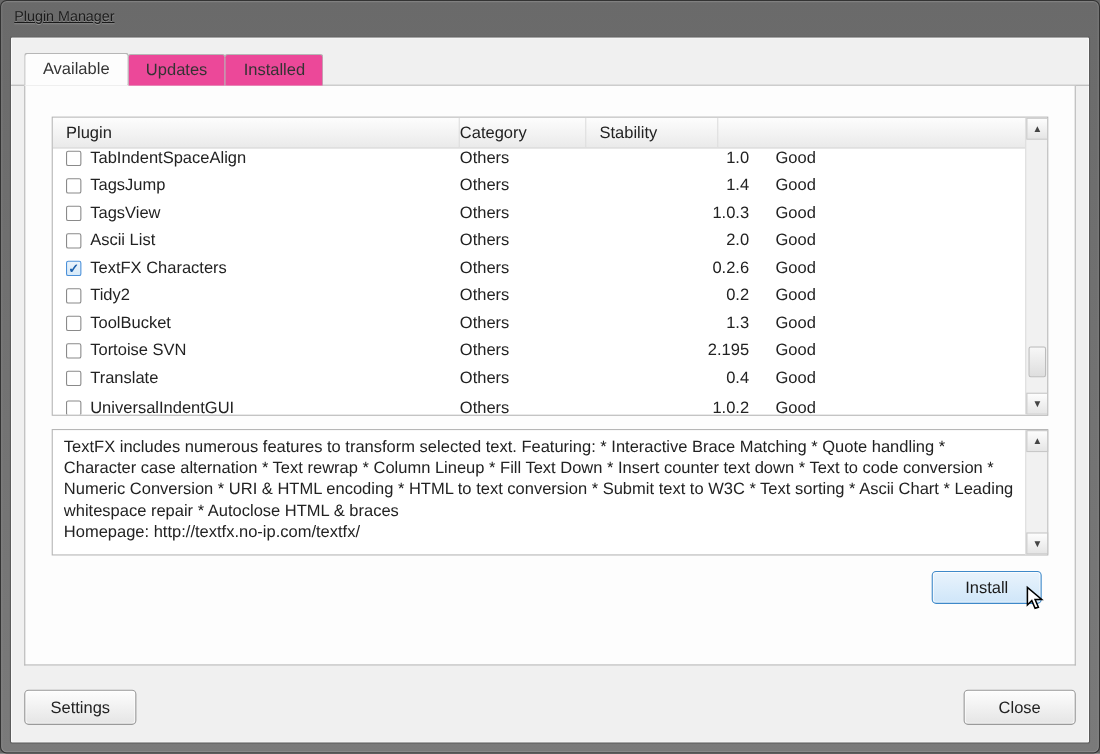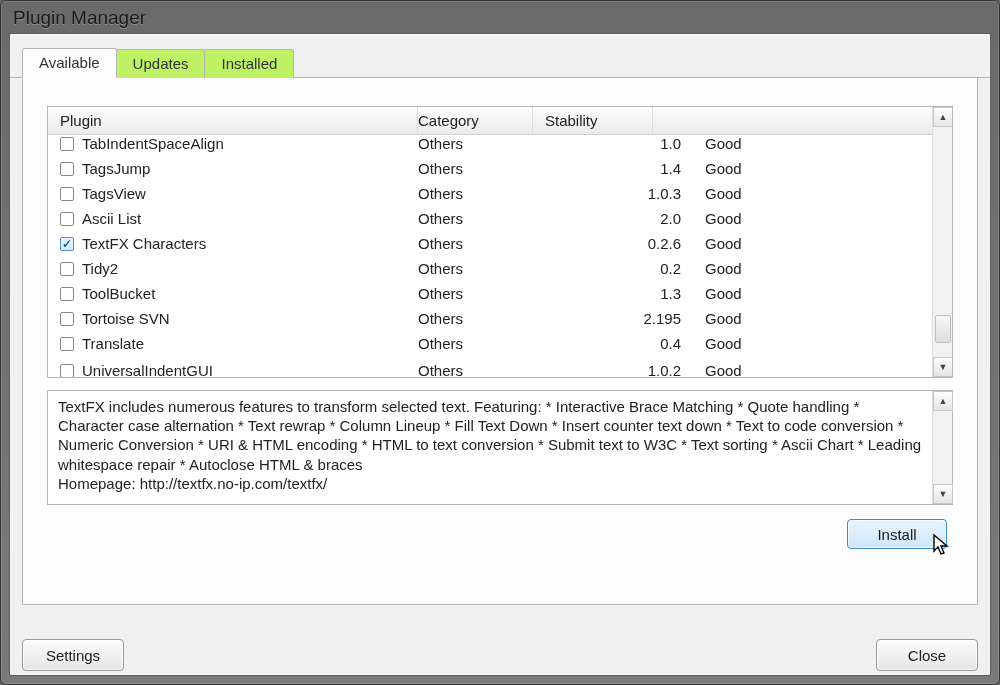--- a/index.html
+++ b/index.html
@@ -17,22 +17,23 @@
     inset: 0;
     background: linear-gradient(#6a6a6a, #7a7a7a);
     border: 1px solid #333;
     border-radius: 6px;
     box-shadow: inset 0 0 0 1px rgba(255,255,255,0.15);
   }
   .titlebar {
     height: 47px;
     padding: 6px 12px 0 12px;
     color: #1a1a1a;
-    font-size: 19px;
+    font-size: 13px;
     text-shadow: 0 1px 0 rgba(255,255,255,0.25);
+    text-decoration: underline;
   }
   .client {
     position: absolute;
     left: 8px; right: 8px; top: 32px; bottom: 8px;
     background: #f0f0f0;
     border: 1px solid #5b5b5b;
     border-radius: 2px;
     box-shadow: inset 0 0 0 1px rgba(255,255,255,0.6);
   }
   
@@ -41,21 +42,21 @@
     align-items: flex-end;
     gap: 0;
     padding: 14px 0 0 12px;
     height: 44px;
     border-bottom: 1px solid #b6b6b6;
   }
   .tab {
     padding: 5px 16px 6px 16px;
     border: 1px solid #b6b6b6;
     border-bottom: none;
-    background: #bef264;
+    background: #ec4899;
     border-top-left-radius: 3px;
     border-top-right-radius: 3px;
     cursor: default;
     position: relative;
     top: 1px;
     margin-right: -1px;
     color: #333;
   }
   .tab.active {
     background: #fdfdfd;
@@ -203,21 +204,21 @@
     position: absolute;
     right: -6px; bottom: -14px;
     font-size: 20px;
     color: #000;
     pointer-events: none;
   }
   .cursor svg { width: 20px; height: 24px; }
   
   .bottom-row {
     position: absolute;
-    left: 12px; right: 12px; bottom: 4px;
+    left: 12px; right: 12px; bottom: 16px;
     display: flex;
     justify-content: space-between;
   }
   .btn {
     min-width: 102px; height: 32px;
     border: 1px solid #9a9a9a;
     background: linear-gradient(#fdfdfd,#e5e5e5);
     border-radius: 4px;
     display:flex; align-items:center; justify-content:center;
     padding: 0 20px;

